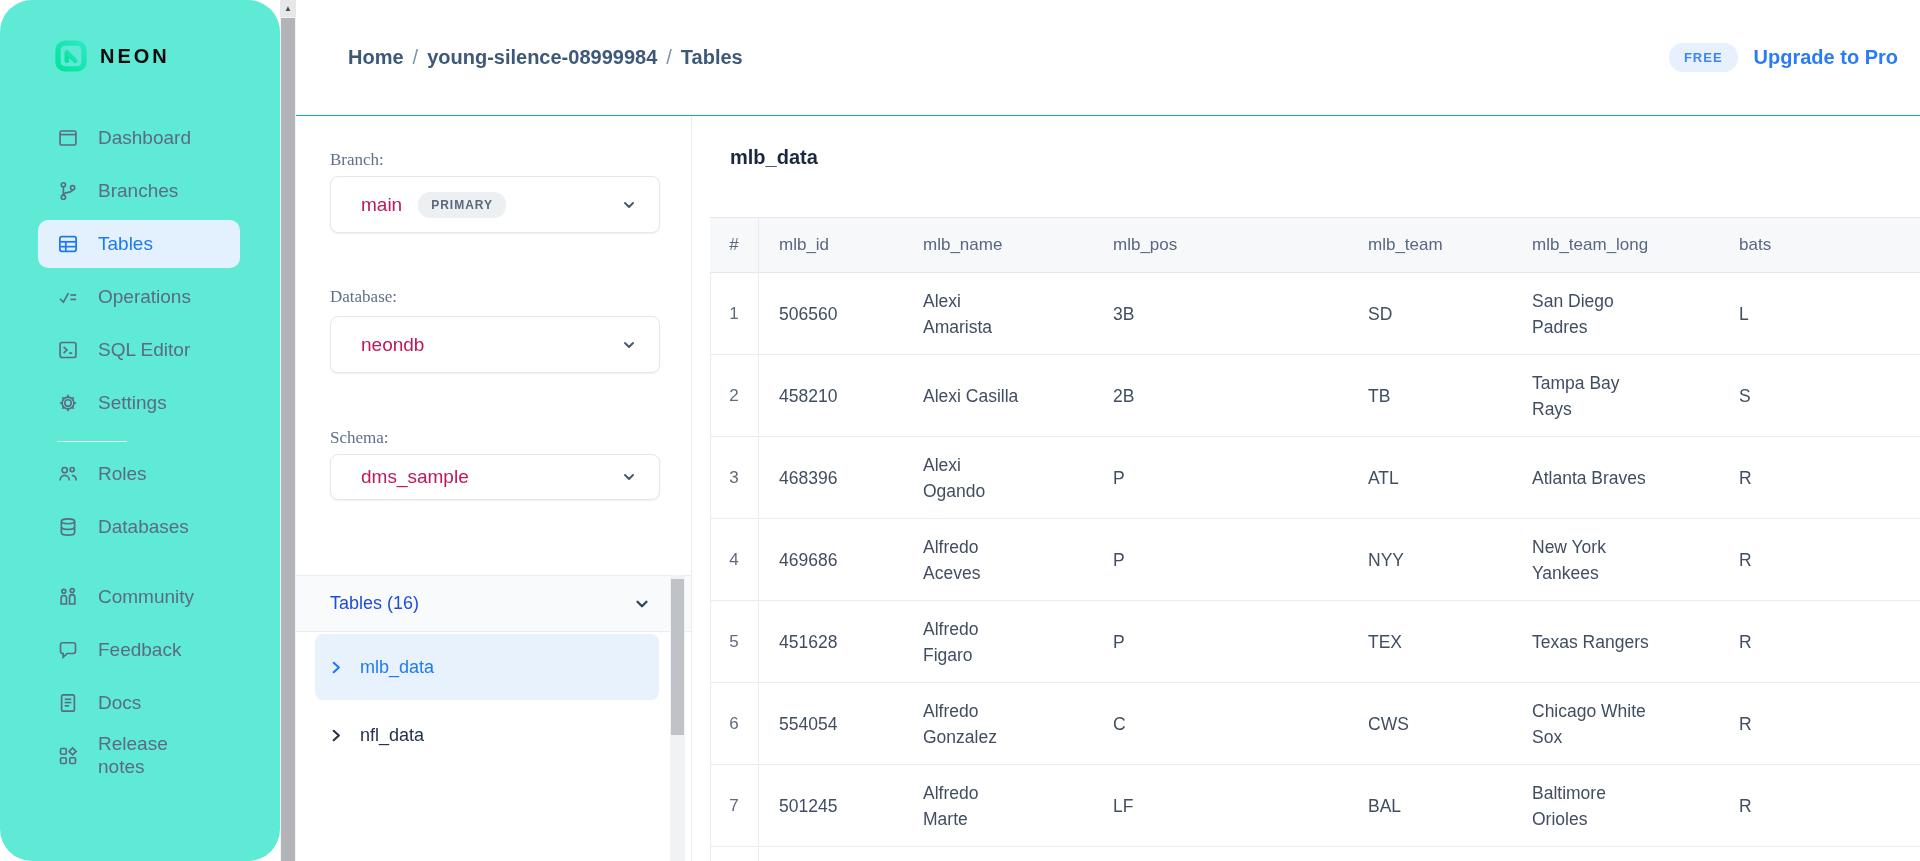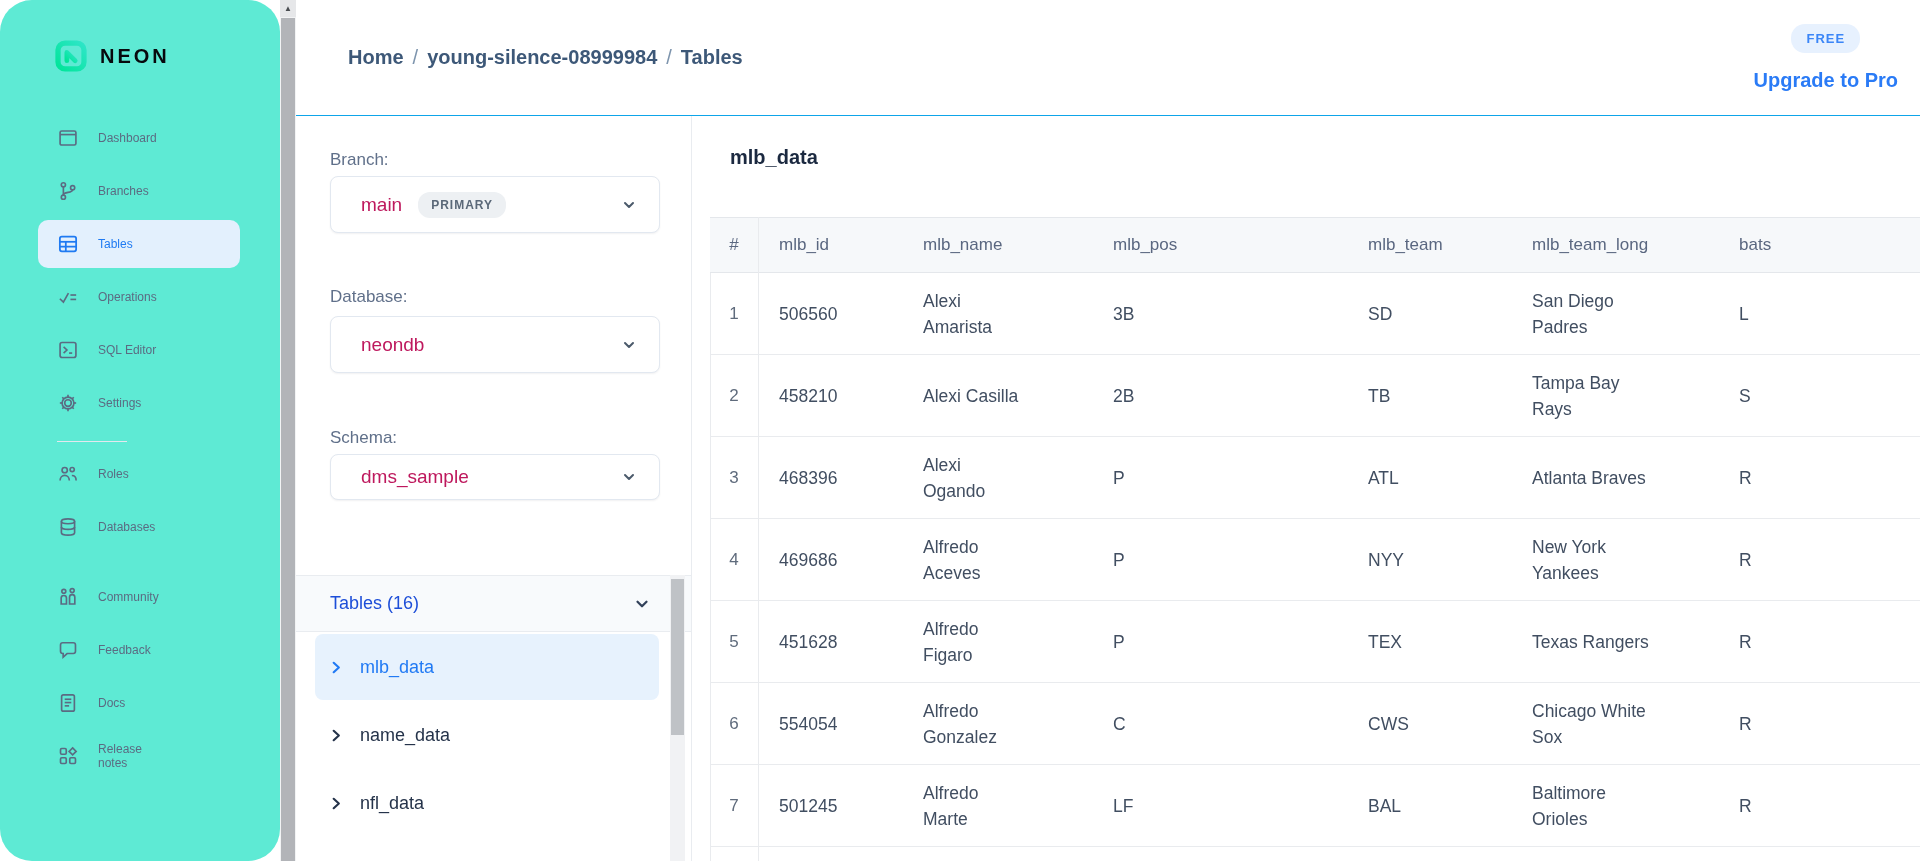--- a/index.html
+++ b/index.html
@@ -6,51 +6,51 @@
   html,body { width:1920px; height:861px; overflow:hidden; background:#fff;
     font-family:"Liberation Sans","DejaVu Sans",sans-serif; }
 
   
   .sidebar { position:absolute; left:0; top:0; width:280px; height:861px; background:#5eead4;border-radius:32px; }
   .logo-row { display:flex; align-items:center; gap:13px; margin:40px 0 0 55px; }
   .logo-word { font-size:20px; font-weight:800; letter-spacing:3px; color:#07090d; }
   .nav { margin-top:42px; }
   .nav-item { display:flex; align-items:center; gap:19px; height:48px; margin:5px 40px 0 38px;
     padding-left:19px; border-radius:10px; color:#5b6b82; cursor:pointer; }
-  .nav-item .nav-label { font-size:12px; white-space:pre-line; line-height:1.2; }
+  .nav-item .nav-label { font-size:19px; white-space:pre-line; line-height:1.2; }
   .nav-item.active { background:#e3f0fd; color:#1f7af2; }
   .nav-item svg { flex:0 0 auto; }
   .nav-divider { border-top:1px solid #e3e8ee; width:70px; margin:14px 0 8px 57px; }
   .nav-gap { height:17px; }
 
   
   .sb-scroll { position:absolute; left:280px; top:0; width:16px; height:861px; background:#f2f3f4; }
   .sb-btn { position:absolute; top:0; left:0; width:16px; height:17px; background:#e6e7e9;
     display:flex; align-items:center; justify-content:center; font-size:8px; color:#494c50; cursor:pointer; }
   .sb-thumb { position:absolute; top:18px; left:1px; width:14px; height:843px; background:#b2b4b8; cursor:pointer; }
 
   
   .content { position:absolute; left:296px; top:0; right:0; bottom:0; }
   .topbar { height:116px; border-bottom:1px solid #0ea5e9; display:flex; align-items:center;
     padding:0 22px 0 52px; }
   .breadcrumb { display:flex; align-items:center; font-size:20px; font-weight:700; color:#3d5878; }
   .crumb { cursor:pointer; }
   .crumb-sep { color:#7d94ad; margin:0 9px; font-weight:400; }
   li.crumb-item { list-style:none; display:flex; align-items:center; }
   li.crumb-item:first-child .crumb-sep { display:none; }
-  .topbar-right { margin-left:auto; display:flex; align-items:center; gap:16px;flex-direction:column; }
+  .topbar-right { margin-left:auto; display:flex; align-items:center; gap:16px; }
   .plan-badge { background:#e7f1fe; color:#3b86f7; font-size:13px; font-weight:700; letter-spacing:1px;
     border-radius:14px; padding:7px 15px; }
   .upgrade { color:#2a7bf6; font-size:20px; font-weight:700; cursor:pointer; }
 
   .content-body { position:absolute; top:116px; left:0; right:0; bottom:0; display:flex; }
 
   
   .filter-panel { position:relative; width:396px; flex:0 0 396px; border-right:1px solid #e9ecf0; }
-  .f-label { position:absolute; left:34px; font-size:17px; color:#60708a; }
+  .f-label { position:absolute; left:34px; font-size:17px; color:#60708a;font-family:Liberation Serif, serif; }
   .select { position:absolute; left:34px; width:330px; height:57px; background:#fff;
     border:1px solid #e2e8f0; border-radius:8px; box-shadow:0 1px 2px rgba(16,24,40,.06);
     display:flex; align-items:center; padding:0 22px 0 30px; cursor:pointer; }
   .select .val { font-size:19px; color:#be185d; }
   .select .chev { margin-left:auto; }
   .pill { background:#edf0f3; color:#5a6878; font-size:12px; font-weight:700; letter-spacing:1px;
     border-radius:12px; padding:6px 13px; margin-left:16px; }
 
   .tables-head { position:absolute; left:0; right:0; top:459px; height:57px; background:#f8fafc;
     border-top:1px solid #e9ecf0; border-bottom:1px solid #e9ecf0; display:flex; align-items:center;
@@ -306,26 +306,20 @@
 
       <div class="tables-list">
 
           <div class="table-item selected">
             <svg class="chev-r" width="15" height="15" viewBox="0 0 16 16" fill="none" stroke="currentColor" stroke-width="2.3" stroke-linecap="round" stroke-linejoin="round">
               <polyline points="5,3 10.5,8 5,13"></polyline>
             </svg>
             <span class="ti-label">mlb_data</span>
           </div>
 
-          <div class="table-item">
-            <svg class="chev-r" width="15" height="15" viewBox="0 0 16 16" fill="none" stroke="currentColor" stroke-width="2.3" stroke-linecap="round" stroke-linejoin="round">
-              <polyline points="5,3 10.5,8 5,13"></polyline>
-            </svg>
-            <span class="ti-label">name_data</span>
-          </div>
 
           <div class="table-item">
             <svg class="chev-r" width="15" height="15" viewBox="0 0 16 16" fill="none" stroke="currentColor" stroke-width="2.3" stroke-linecap="round" stroke-linejoin="round">
               <polyline points="5,3 10.5,8 5,13"></polyline>
             </svg>
             <span class="ti-label">nfl_data</span>
           </div>
 
       </div>
 

